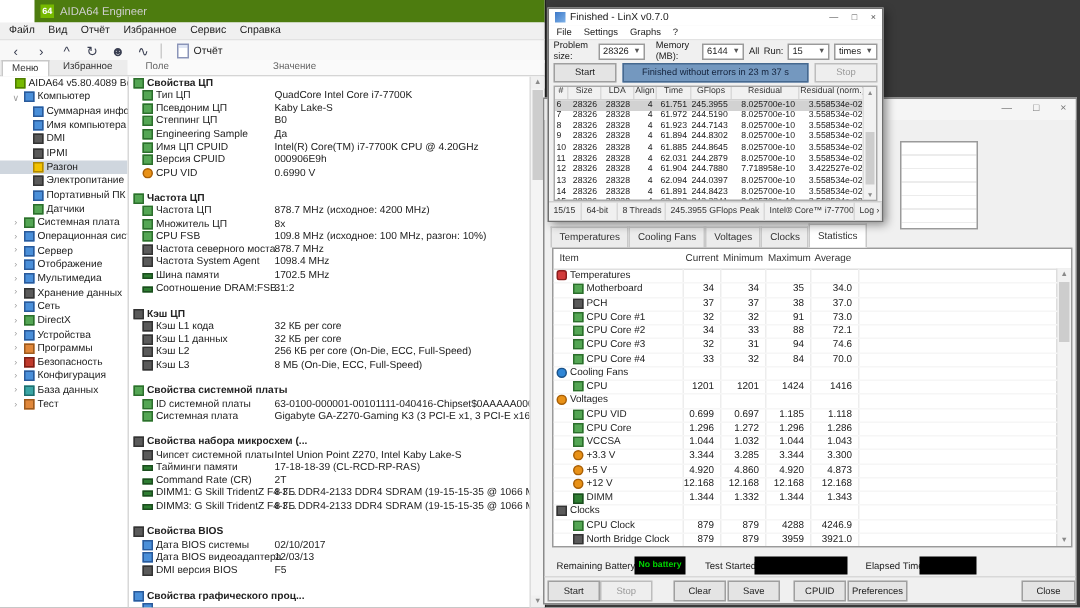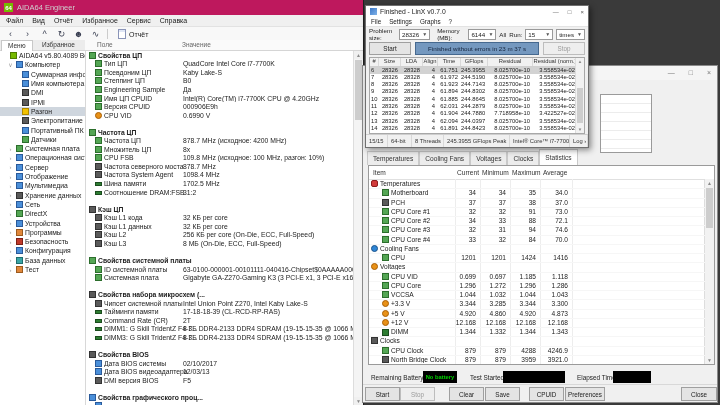--- a/index.html
+++ b/index.html
@@ -1,21 +1,21 @@
 <!DOCTYPE html>
 <html><head>
 <meta charset="utf-8">
 <style>
   html,body{margin:0;padding:0;}
   .screen{position:relative;width:720px;height:405px;background:#3a3a3a;overflow:hidden;
           font-family:"Liberation Sans",sans-serif;color:#222;}
   .win{position:absolute;box-sizing:border-box;}
   
   .aida{left:0;top:0;width:364px;height:405px;background:#fff;border-right:1px solid #1f1f1f;}
-  .a-title{height:15px;background:#be185d;color:#cfcfcf;font-size:7.5px;display:flex;align-items:center;gap:4px;padding-left:4px;}
+  .a-title{height:15px;background:#4d7c0f;color:#cfcfcf;font-size:7.5px;display:flex;align-items:center;gap:4px;padding-left:4px;margin-left:23px;}
   .a-logo{width:9px;height:9px;background:#76b900;color:#fff;font-size:6px;font-weight:bold;display:flex;align-items:center;justify-content:center;}
   .a-menu{height:11px;background:#f0f0f0;font-size:7px;display:flex;align-items:center;gap:9px;padding:0 6px;border-bottom:1px solid #e2e2e2;}
   .a-menu div{cursor:default;}
   .a-tools{height:14px;background:#f8f8f8;display:flex;align-items:center;gap:6px;padding:0 5px;border-bottom:1px solid #dcdcdc;font-size:9px;color:#3a3f52;}
   .a-tools .tico{width:11px;text-align:center;line-height:12px;}
   .a-sep{width:1px;height:10px;background:#ccc;}
   .rep-btn{display:flex;align-items:center;gap:3px;font-size:7px;color:#222;padding:1px 4px;}
   .i-doc{width:6px;height:8px;background:#fff;border:1px solid #8a94b8;box-shadow:inset 0 2px 0 #dfe6f5;}
   .a-tabrow{position:absolute;left:0;top:40px;height:10px;width:100%;background:#ececec;border-bottom:1px solid #d5d5d5;font-size:6.5px;}
   .a-tab{position:absolute;top:0;height:10px;line-height:10px;padding:0 6px;color:#333;}

